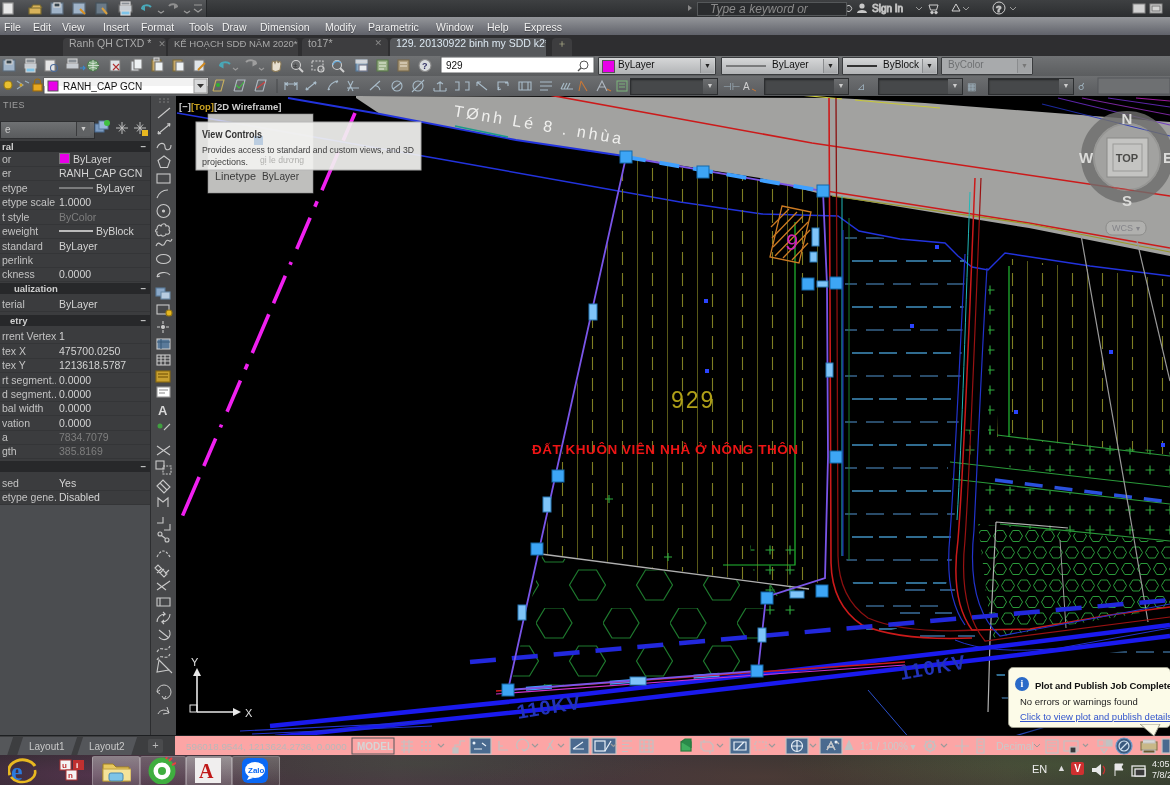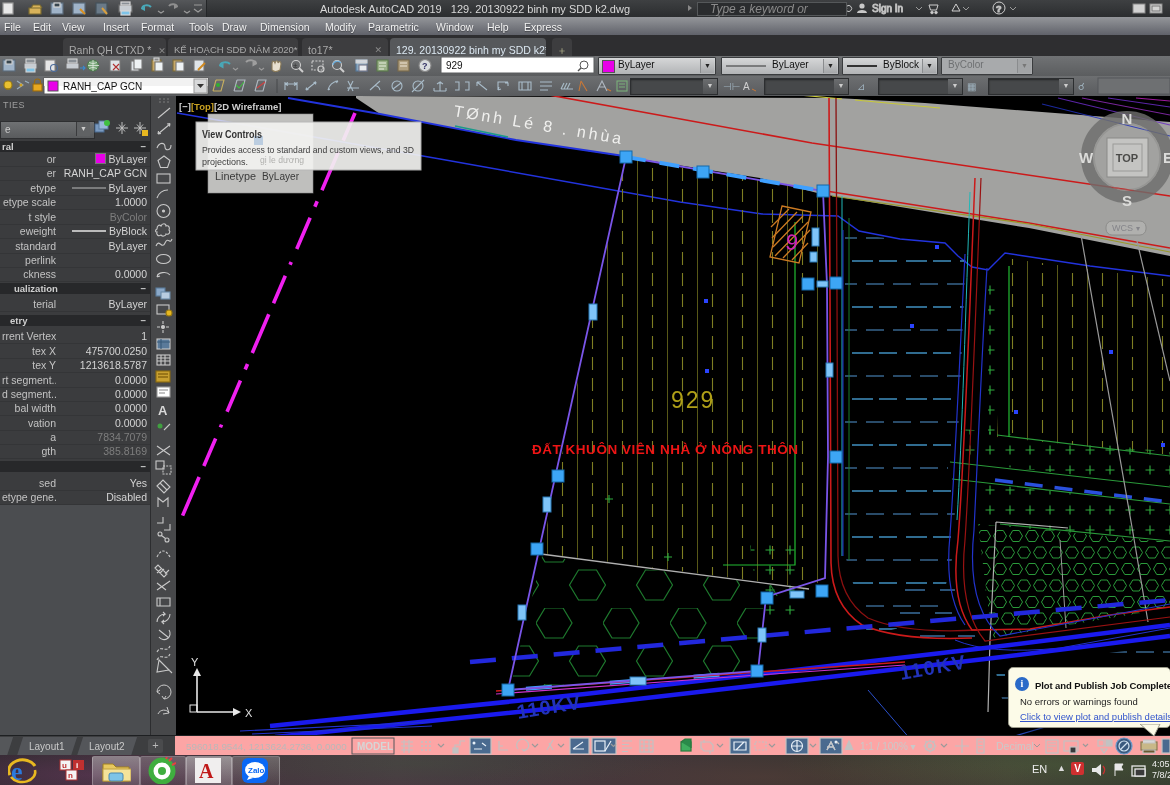--- a/index.html
+++ b/index.html
@@ -9,32 +9,32 @@
   
   #titlebar{left:0;top:0;width:1170px;height:17px;background:linear-gradient(#3e4042,#2b2d2f);}
   #qat{left:0;top:0;width:206px;height:17px;background:linear-gradient(#55575a,#3a3c3e);border-right:1px solid #242628;}
   #title-text{left:265px;top:3px;width:420px;height:14px;color:#d9d9d9;font-size:11px;text-align:center;white-space:nowrap;}
   #searchbox{left:697px;top:2px;width:136px;height:12px;background:#2a2c2e;border:1px solid #55585a;color:#8b8b8b;font-size:12px;font-style:italic;padding-left:12px;line-height:12px;}
   
   #menubar{left:0;top:17px;width:1170px;height:18px;background:linear-gradient(#94969a,#60626a);border-bottom:1px solid #3a3a3a;}
   .menu{position:absolute;top:4px;color:#f2f2f2;font-size:10.5px;text-shadow:0 1px 1px rgba(0,0,0,.4);}
   
   #tabbar{left:0;top:35px;width:1170px;height:21px;background:#2e2e30;}
-  .ftab{position:absolute;top:3px;height:26px;background:#3d3d3f;border-radius:4px 4px 0 0;color:#a9a9a9;font-size:10.5px;line-height:24px;padding:0 6px;white-space:nowrap;}
+  .ftab{position:absolute;top:3px;height:26px;background:#3d3d3f;border-radius:4px 4px 0 0;color:#a9a9a9;font-size:10.5px;line-height:11px;padding:0 6px;white-space:nowrap;}
   .ftab .x{color:#888;margin-left:7px;font-size:9px;}
   
   #tb1{left:0;top:56px;width:1170px;height:20px;background:linear-gradient(#707274,#5b5d5f);border-bottom:1px solid #4a4c4e;}
   #tb2{left:0;top:76px;width:1170px;height:20px;background:linear-gradient(#6d6f71,#595b5e);border-bottom:1px solid #2e3032;}
   .combo{position:absolute;height:16px;background:linear-gradient(#d6d7d8,#b2b4b6);border:1px solid #3a3c3e;border-radius:1px;font-size:10px;color:#111;}
   .combo .arr{position:absolute;right:1px;top:1px;bottom:1px;width:13px;background:linear-gradient(#cfd0d1,#a5a7a9);border-left:1px solid #8a8c8e;color:#222;font-size:7px;text-align:center;line-height:14px;}
   .dcombo{position:absolute;height:15px;background:#46484a;border:1px solid #2c2e30;box-shadow:inset 0 1px 2px rgba(0,0,0,.5);}
   .dcombo .arr{position:absolute;right:0;top:0;bottom:0;width:14px;background:linear-gradient(#6b6d6f,#505254);color:#ccc;font-size:7px;text-align:center;line-height:14px;}
   
   #palette{left:0;top:96px;width:150px;height:616px;background:#3b3c3e;}
-  .prow{position:absolute;left:0;width:150px;height:14px;font-size:10.5px;color:#d4d4d4;line-height:14px;border-bottom:1px solid #343537;text-align:right;}
+  .prow{position:absolute;left:0;width:150px;height:14px;font-size:10.5px;color:#d4d4d4;line-height:14px;border-bottom:1px solid #343537;}
   .prow .lab{position:absolute;left:2px;top:0;width:54px;overflow:hidden;white-space:nowrap;color:#c3c3c3;}
   .prow .val{position:absolute;left:59px;top:0;width:88px;overflow:hidden;white-space:nowrap;}
   .psec{position:absolute;left:0;width:150px;height:11px;background:#27282a;color:#cfcfcf;font-size:9.5px;font-weight:bold;line-height:11px;}
   .gray{color:#7e7e7e;}
   
   #vtools{left:150px;top:96px;width:26px;height:639px;background:#47484a;border-left:1px solid #2c2d2f;border-right:1px solid #2c2d2f;}
   
   #canvas{left:176px;top:96px;width:994px;height:639px;background:#000;}
   
   #statusbar{left:175px;top:735px;width:995px;height:20px;background:#fca5a5;border-top:1px solid #1e2022;}
@@ -85,21 +85,20 @@
       <path d="M952 11 l4 -7 4 7 z" stroke="#cfcfcf"></path>
         <path d="M963 7 l3 3 3 -3" stroke="#9a9a9a"></path>
       <circle cx="999" cy="8" r="6" stroke="#cfcfcf"></circle>
         <text x="996" y="12" fill="#e8e8e8" font-size="9" font-weight="bold">?</text>
       <path d="M1010 7 l3 3 3 -3" stroke="#9a9a9a"></path>
       <rect x="1133" y="4" width="12" height="9" fill="#d2d2d2" stroke="#888"></rect>
       <rect x="1150" y="4" width="12" height="9" fill="#d2d2d2" stroke="#888"></rect>
         <rect x="1152" y="6" width="8" height="5" fill="none" stroke="#777"></rect>
     </g>
   </svg>
-  <div class="abs" id="title-text">Autodesk AutoCAD 2019&nbsp;&nbsp; 129. 20130922 binh my SDD k2.dwg</div>
   <div class="abs" id="searchbox">Type a keyword or phrase</div>
   <div class="abs" id="menubar">
     <span class="menu" style="left:4px">File</span>
     <span class="menu" style="left:33px">Edit</span>
     <span class="menu" style="left:62px">View</span>
     <span class="menu" style="left:103px">Insert</span>
     <span class="menu" style="left:141px">Format</span>
     <span class="menu" style="left:189px">Tools</span>
     <span class="menu" style="left:222px">Draw</span>
     <span class="menu" style="left:260px">Dimension</span>

